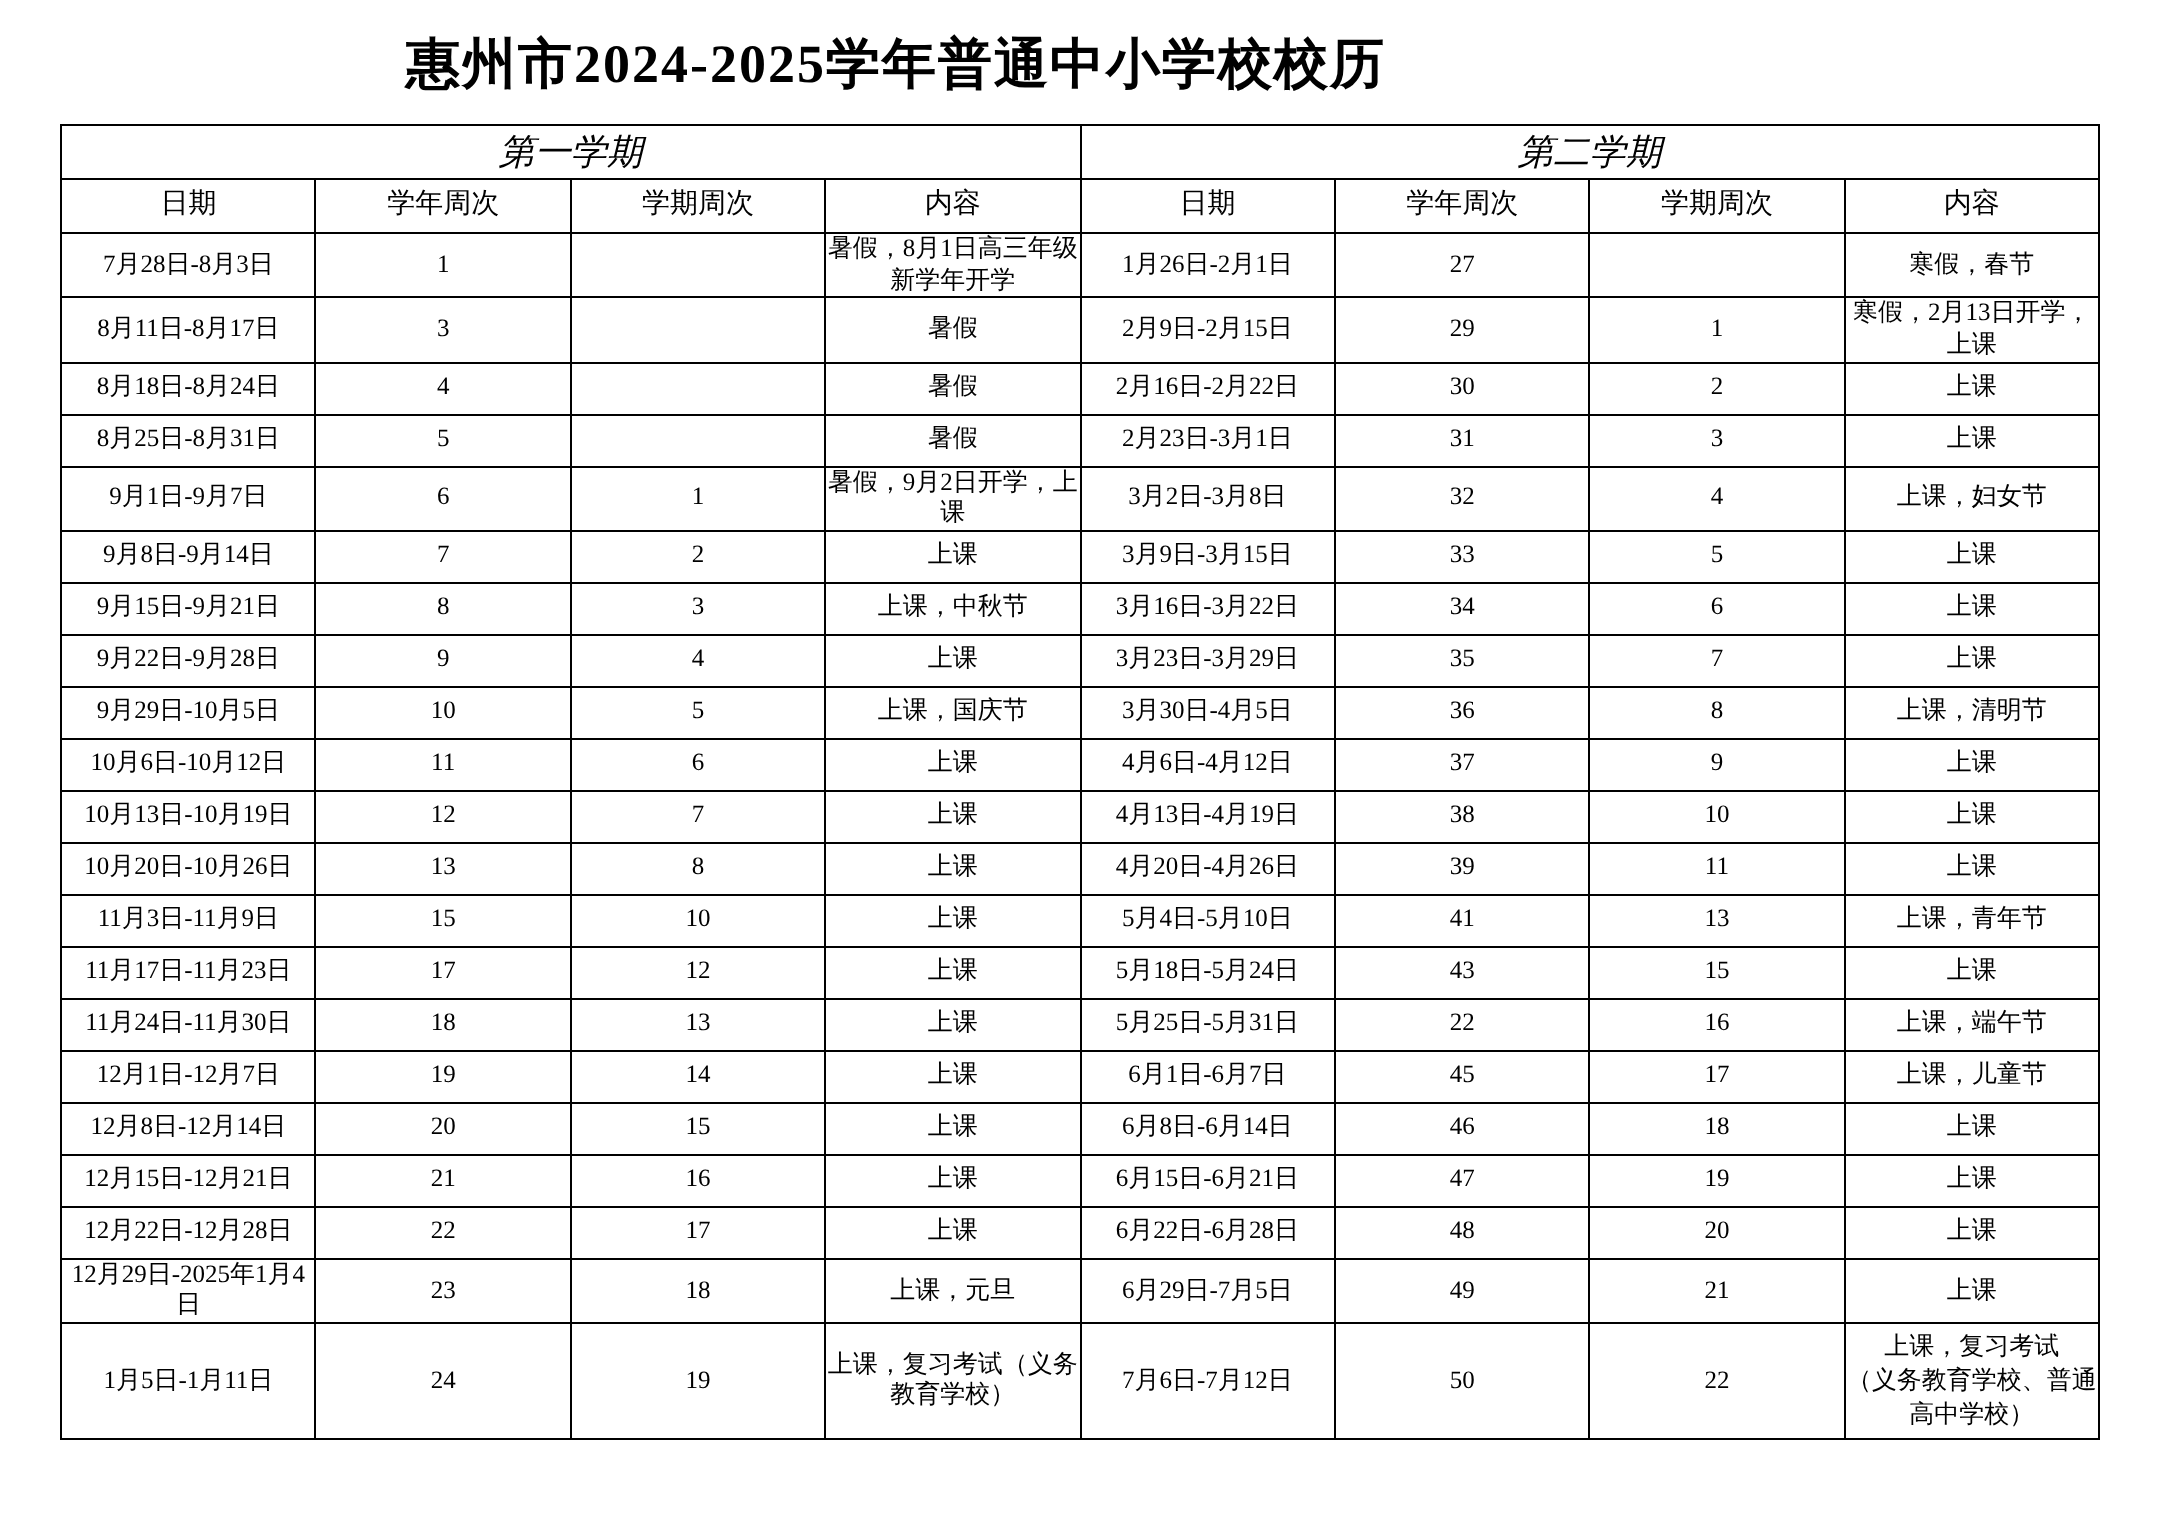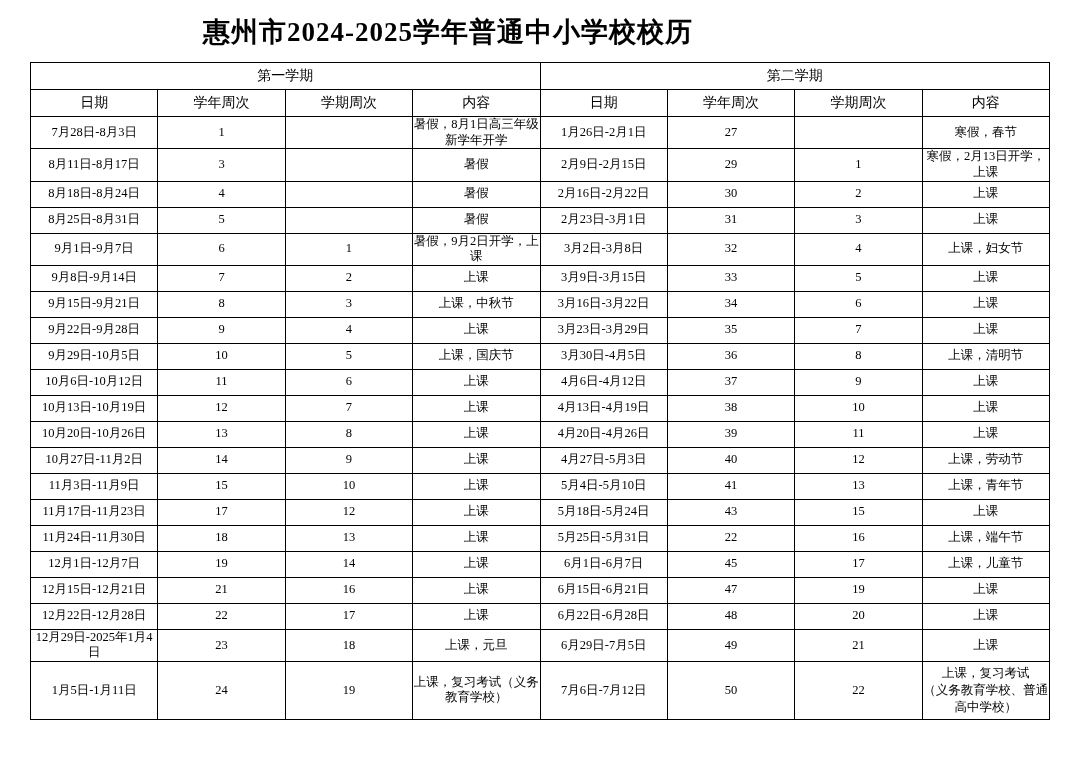--- a/index.html
+++ b/index.html
@@ -40,21 +40,22 @@
     border: 1px solid #000000;
     text-align: center;
     vertical-align: middle;
     padding: 0;
     height: 25px;
     line-height: 1.25;
     font-weight: normal;
   }
   table.cal th.semhead {
     height: 26px;
-    font-size: 14px;
+    font-size: 18px;
+    font-style: italic;
   }
   table.cal th.colhead {
     height: 26px;
     font-size: 14px;
     margin-top: 48px;
   }
   .c-date  { width: 155px; }
   .c-week  { width: 78px; }
   .c-term  { width: 78px; }
   .c-note  { width: 199px; font-family: Liberation Serif, serif; }
@@ -216,30 +217,20 @@
         <td>10月20日-10月26日</td>
         <td>13</td>
         <td>8</td>
         <td>上课</td>
         <td>4月20日-4月26日</td>
         <td>39</td>
         <td>11</td>
         <td>上课</td>
       </tr>
 
-      <tr>
-        <td>10月27日-11月2日</td>
-        <td>14</td>
-        <td>9</td>
-        <td>上课</td>
-        <td>4月27日-5月3日</td>
-        <td>40</td>
-        <td>12</td>
-        <td>上课，劳动节</td>
-      </tr>
 
       <tr>
         <td>11月3日-11月9日</td>
         <td>15</td>
         <td>10</td>
         <td>上课</td>
         <td>5月4日-5月10日</td>
         <td>41</td>
         <td>13</td>
         <td>上课，青年节</td>
@@ -272,20 +263,30 @@
         <td>12月1日-12月7日</td>
         <td>19</td>
         <td>14</td>
         <td>上课</td>
         <td>6月1日-6月7日</td>
         <td>45</td>
         <td>17</td>
         <td>上课，儿童节</td>
       </tr>
 
+      <tr>
+        <td>12月8日-12月14日</td>
+        <td>20</td>
+        <td>15</td>
+        <td>上课</td>
+        <td>6月8日-6月14日</td>
+        <td>46</td>
+        <td>18</td>
+        <td>上课</td>
+      </tr>
 
       <tr>
         <td>12月15日-12月21日</td>
         <td>21</td>
         <td>16</td>
         <td>上课</td>
         <td>6月15日-6月21日</td>
         <td>47</td>
         <td>19</td>
         <td>上课</td>

